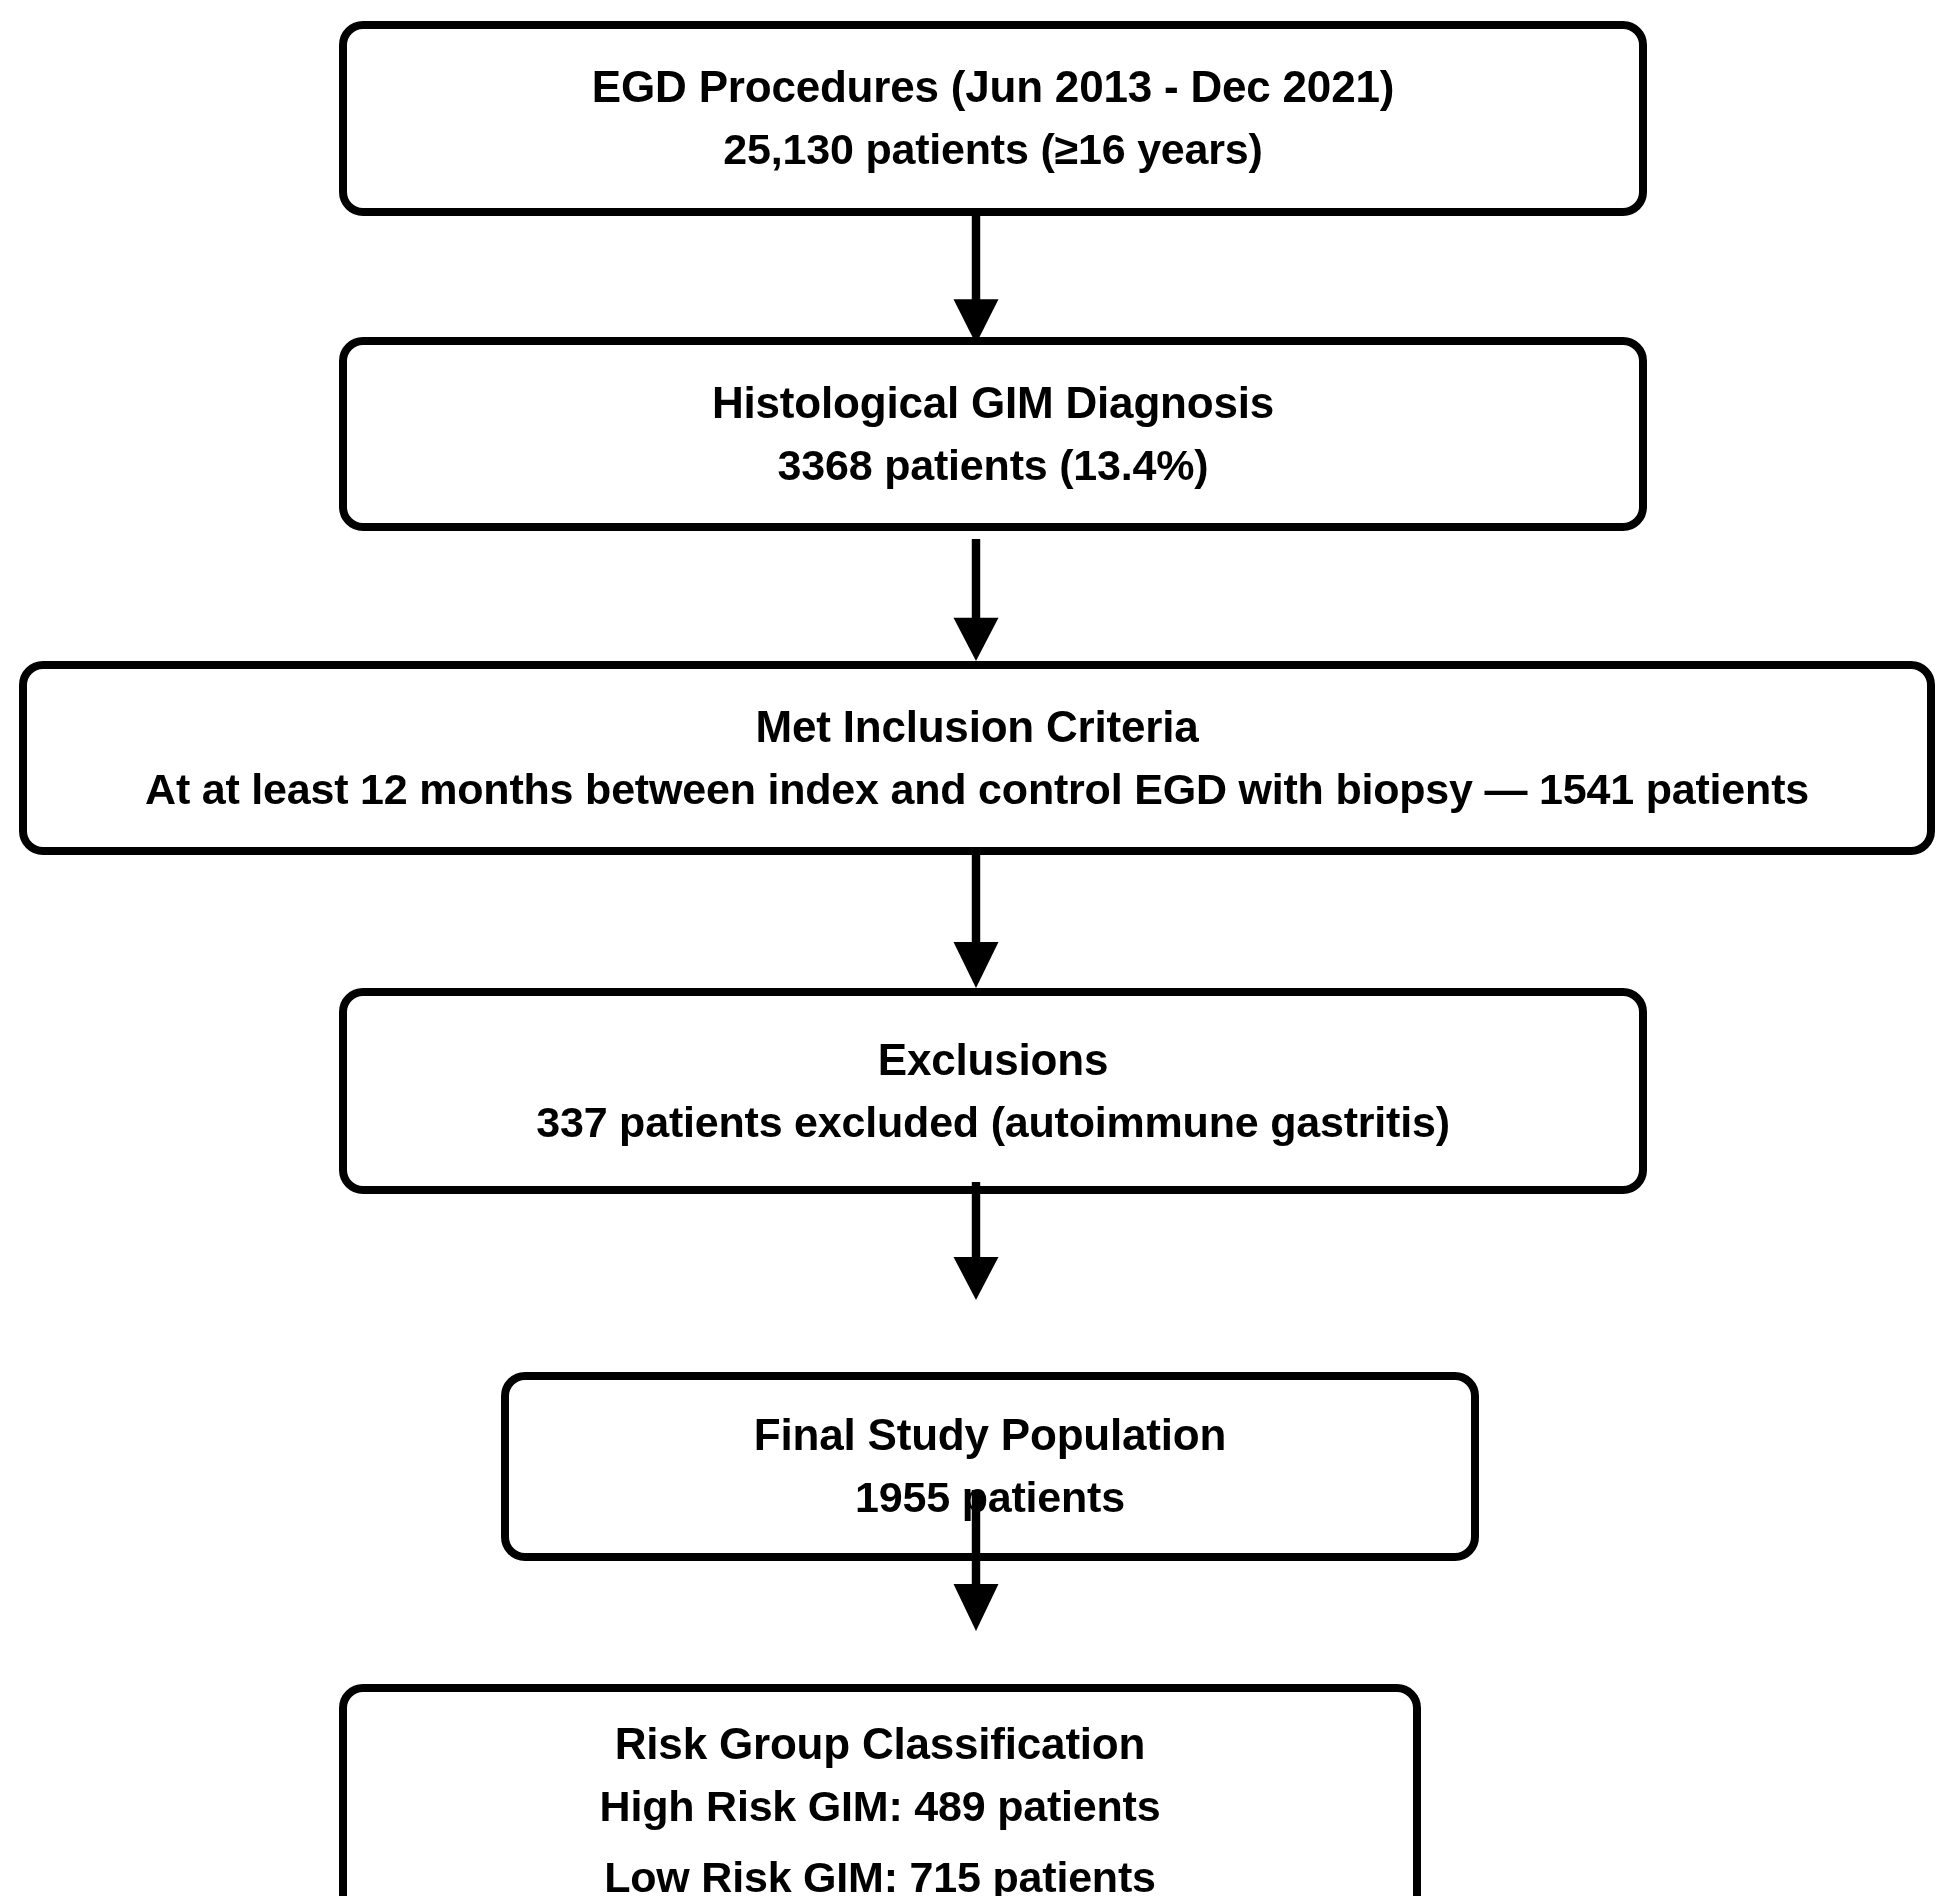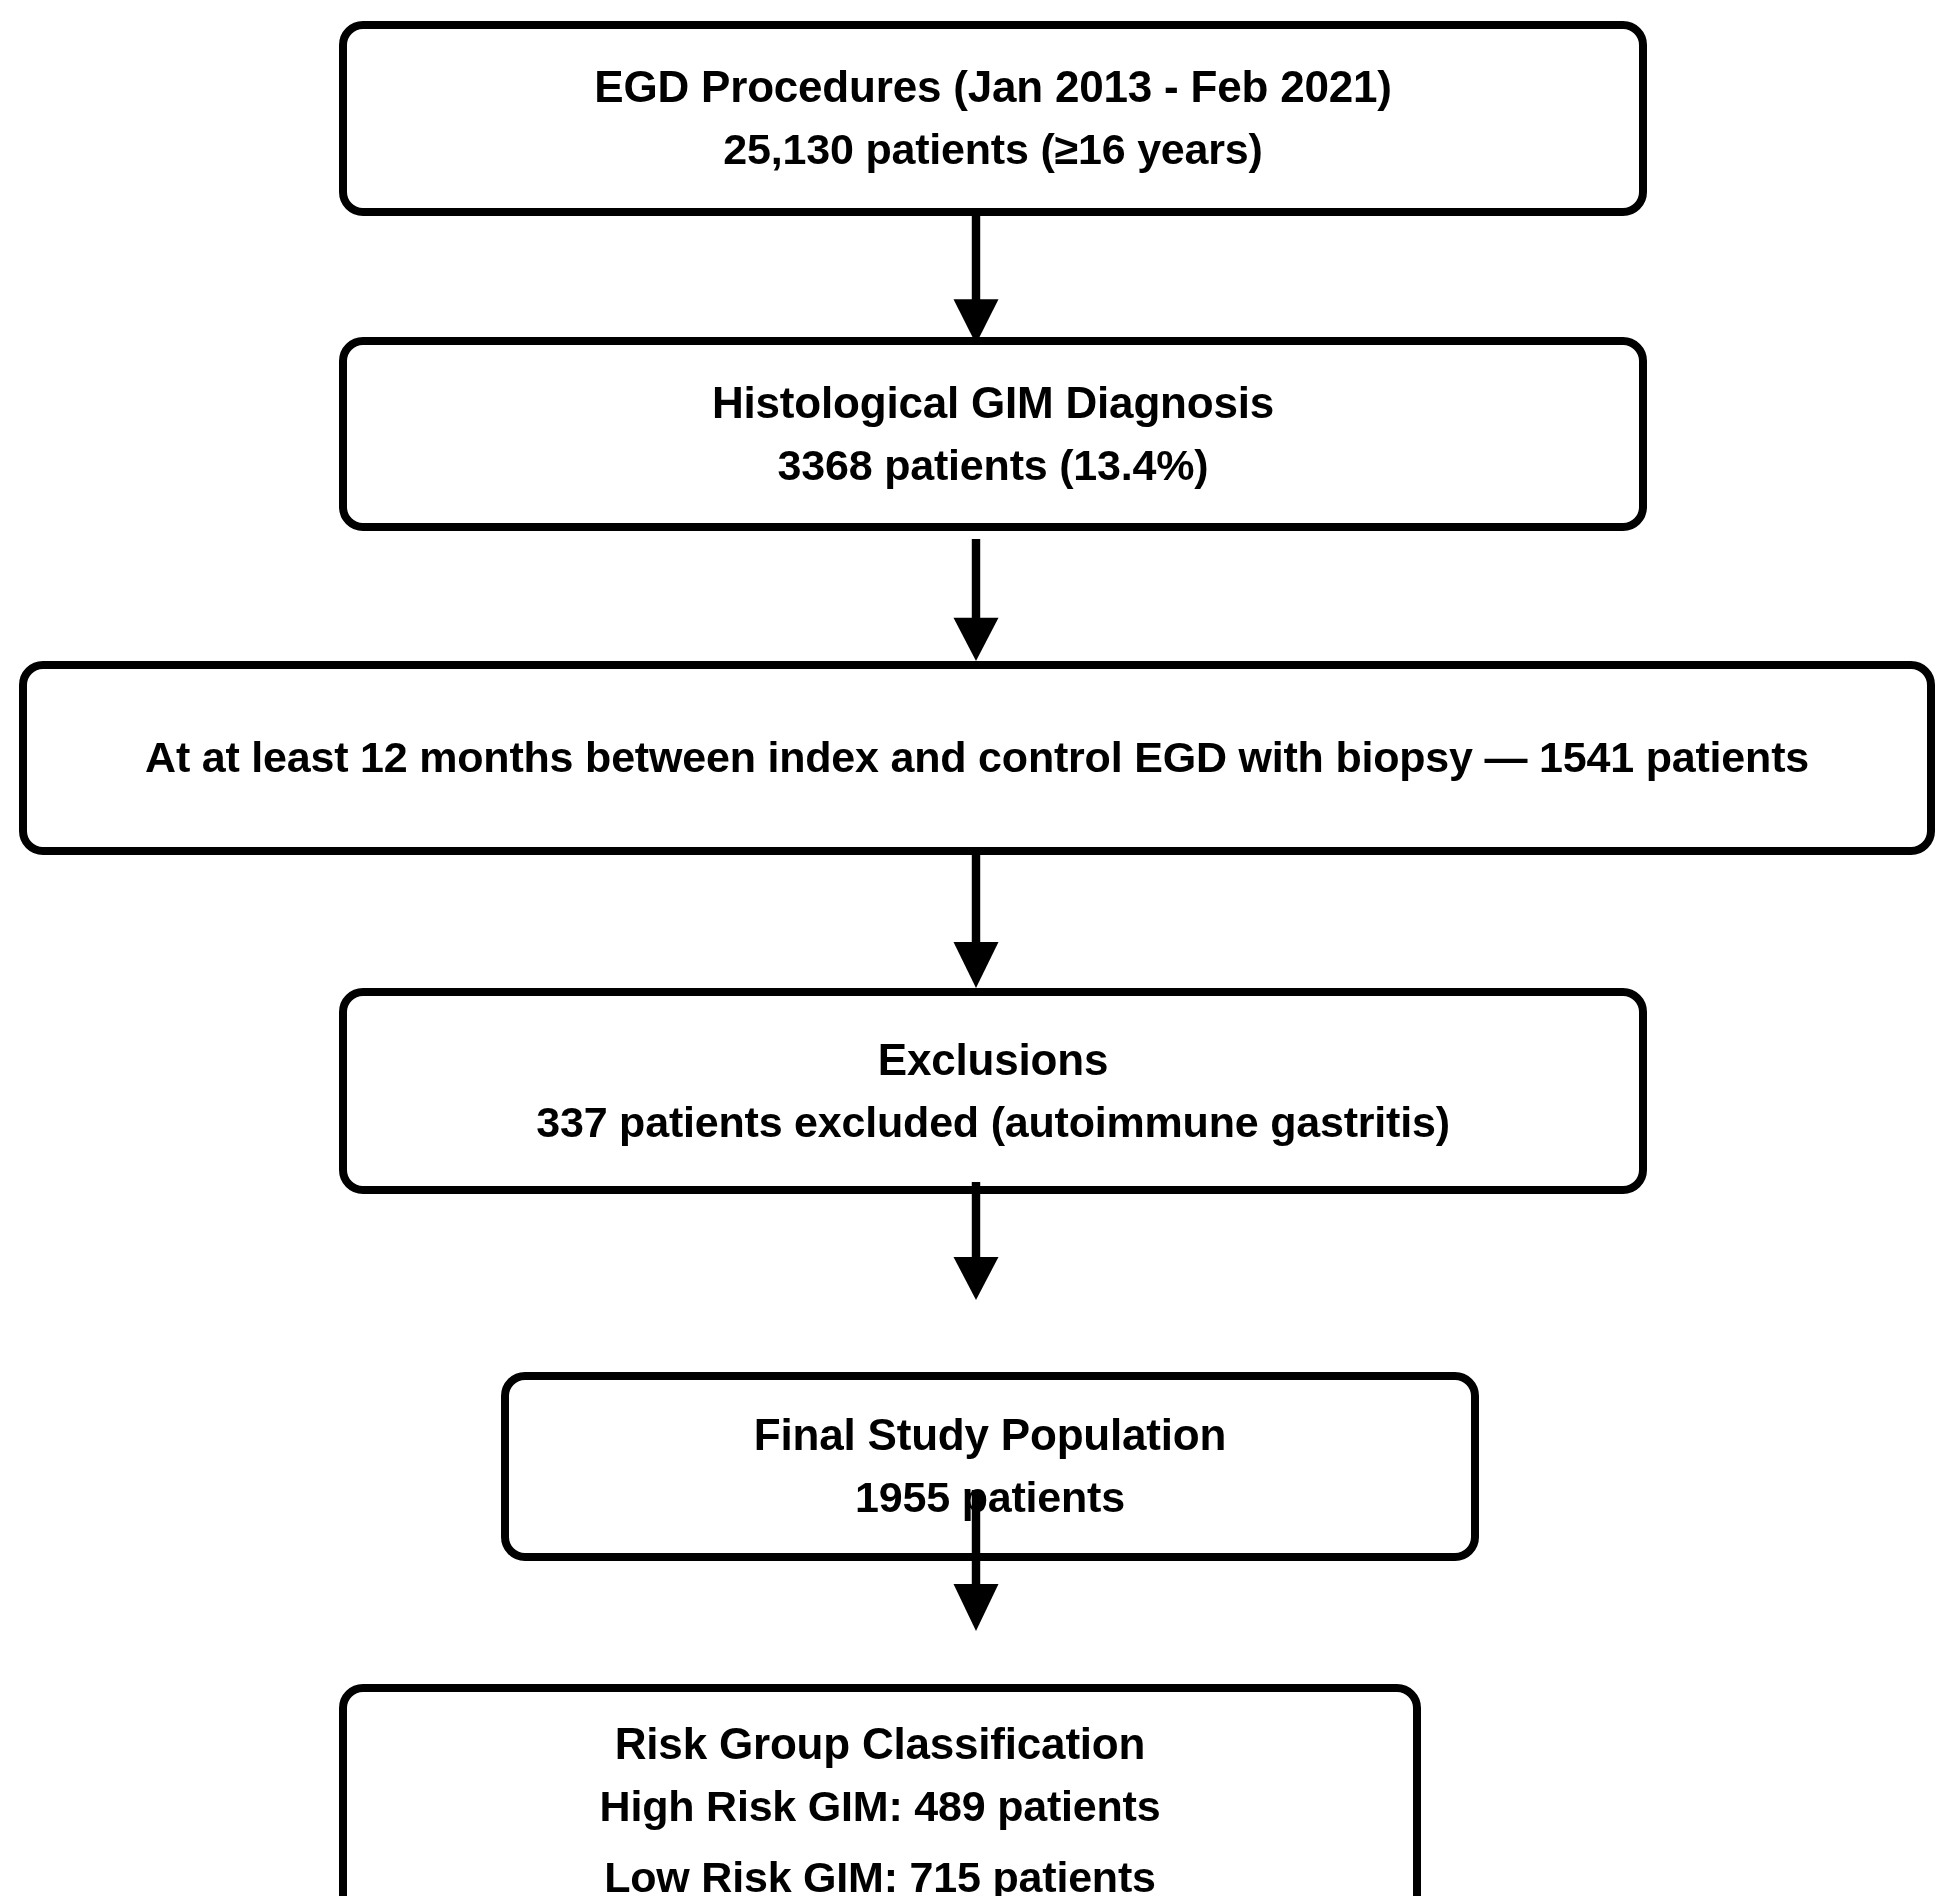--- a/index.html
+++ b/index.html
@@ -68,21 +68,21 @@
   #arrow-3 { top: 854px;  height: 134px; }
   #arrow-4 { top: 1182px; height: 118px; }
   #arrow-5 { top: 1490px; height: 141px; }
 </style>
 </head>
 <body>
 
 <div id="canvas">
 
   <div class="node" id="node-1">
-    <div class="node-title">EGD Procedures (Jan 2013 - Feb 2021)</div>
+    <div class="node-title">EGD Procedures (Jun 2013 - Dec 2021)</div>
     <div class="node-line">25,130 patients (≥16 years)</div>
   </div>
 
   <div class="arrow" id="arrow-1">
     <svg viewBox="0 0 64 138" preserveAspectRatio="none">
       <line x1="32" y1="0" x2="32" y2="92" stroke="#000000" stroke-width="9"></line>
       <polygon points="32,138 8,90 56,90" fill="#000000"></polygon>
     </svg>
   </div>
 
@@ -92,20 +92,21 @@
   </div>
 
   <div class="arrow" id="arrow-2">
     <svg viewBox="0 0 64 130" preserveAspectRatio="none">
       <line x1="32" y1="0" x2="32" y2="86" stroke="#000000" stroke-width="9"></line>
       <polygon points="32,130 8,84 56,84" fill="#000000"></polygon>
     </svg>
   </div>
 
   <div class="node" id="node-3">
+    <div class="node-title">Met Inclusion Criteria</div>
     <div class="node-line">At at least 12 months between index and control EGD with biopsy —  1541 patients</div>
   </div>
 
   <div class="arrow" id="arrow-3">
     <svg viewBox="0 0 64 143" preserveAspectRatio="none">
       <line x1="32" y1="0" x2="32" y2="96" stroke="#000000" stroke-width="9"></line>
       <polygon points="32,143 8,94 56,94" fill="#000000"></polygon>
     </svg>
   </div>
 

